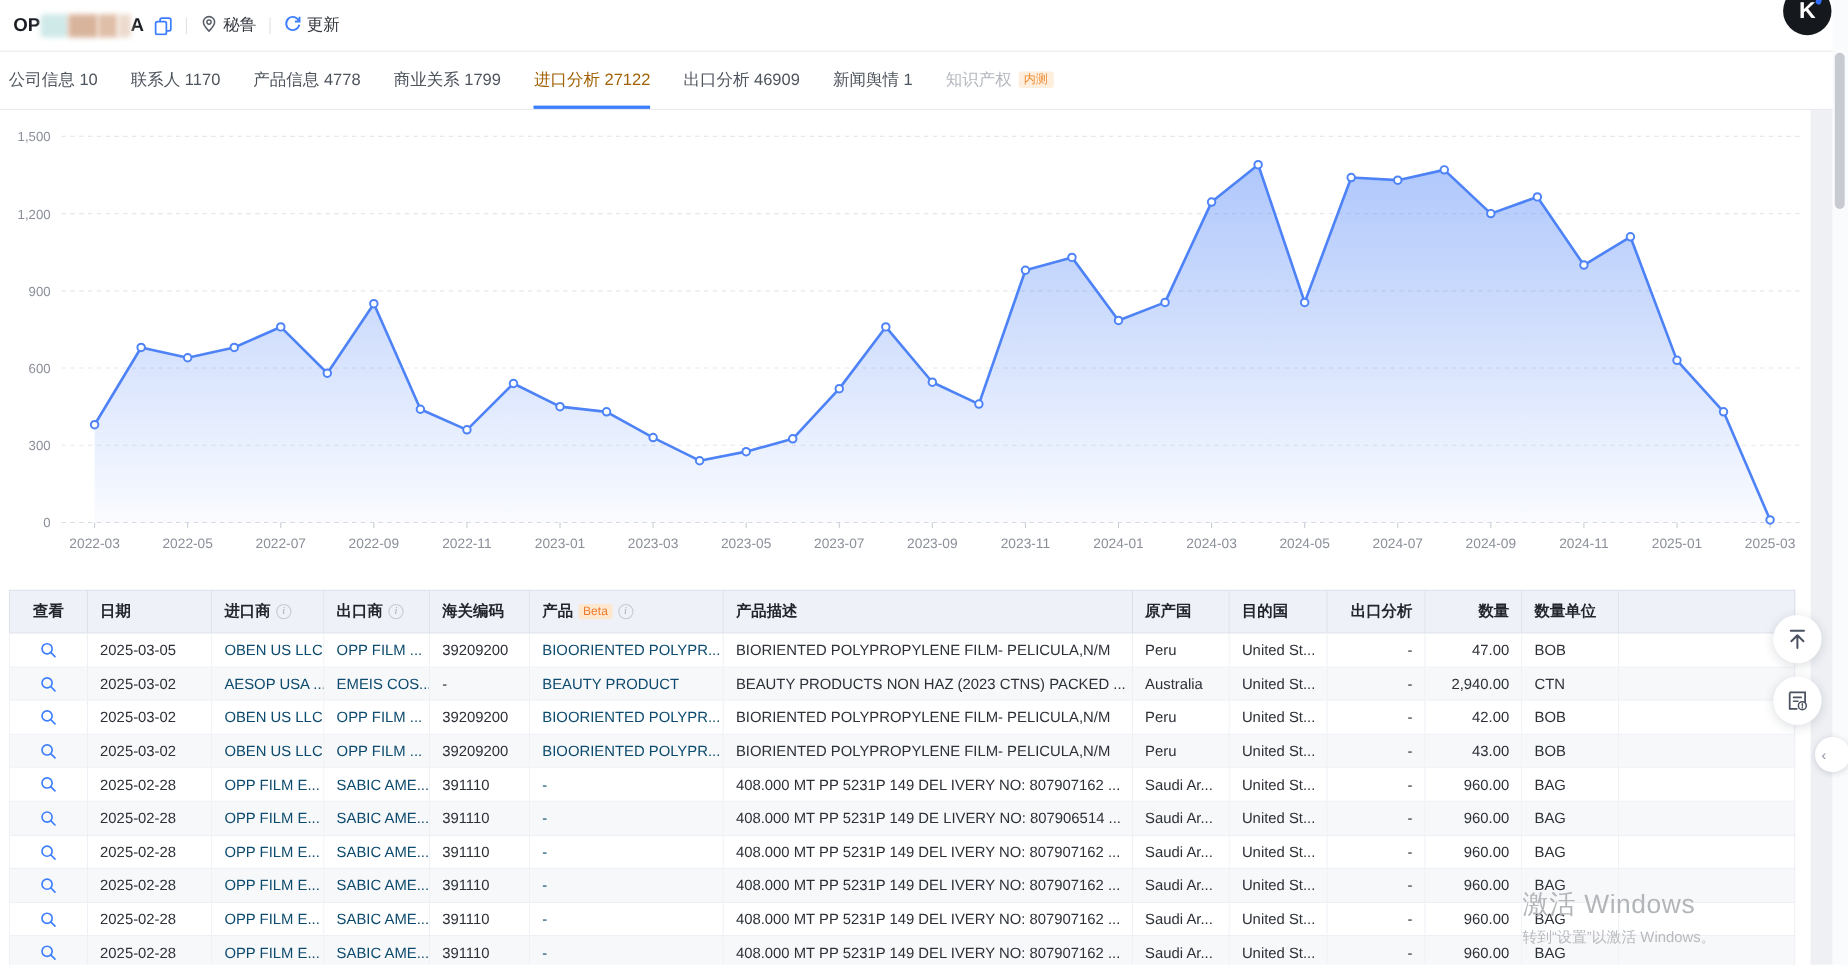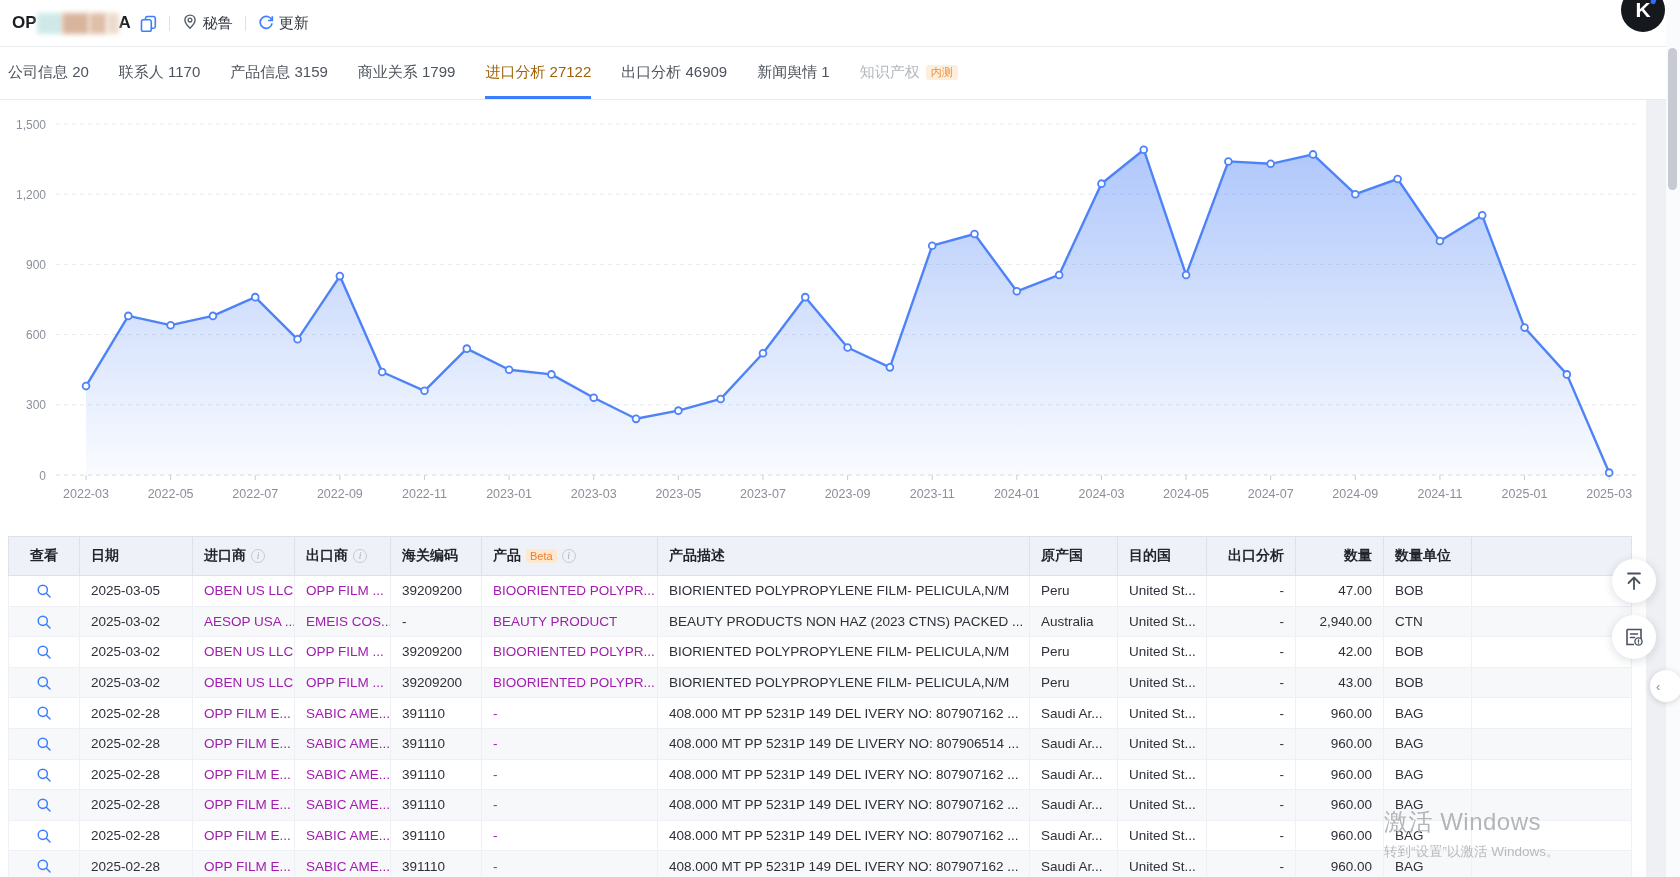--- a/index.html
+++ b/index.html
@@ -10,21 +10,21 @@
   .topbar { position:absolute; left:0; top:0; width:1680px; height:47px;
     border-bottom:1px solid #e9ebef; display:flex; align-items:center; padding-left:12px; background:#fff; z-index:5; }
   .company-name { font-size:17px; font-weight:bold; color:#1b1e24; display:inline-flex; align-items:center; }
   .redact { display:inline-block; height:21px; border-radius:2px; filter:blur(2.5px); margin-top:1px; }
   .r1 { width:25px; background:#cfe9e9; }
   .r2 { width:27px; background:#d9b49c; }
   .r3 { width:18px; background:#e0bfa8; }
   .r4 { width:12px; background:#ecdacd; }
   .icon-btn { display:inline-flex; align-items:center; margin-left:9px; cursor:pointer; }
   .vdiv { width:1px; height:15px; background:#dfe1e6; margin:0 12px; }
-  .chip { display:inline-flex; align-items:center; gap:5px; font-size:15px; color:#34383f; }
+  .chip { display:inline-flex; align-items:flex-start; gap:5px; font-size:15px; color:#34383f; }
   .avatar { position:absolute; left:1621px; top:-12px; width:44px; height:44px; border-radius:50%;
     background:#15181d; color:#fff; display:flex; align-items:center; justify-content:center;
     font-size:21px; font-weight:bold; z-index:20; }
   .avatar .dot { position:absolute; right:9px; top:9px; width:5px; height:7px; background:#2f6bff; border-radius:2px; transform:rotate(18deg); }
 
   
   .tabbar { position:absolute; left:0; top:48px; width:1680px; height:52px; background:#fff;
     border-bottom:1px solid #e8eaee; display:flex; align-items:stretch; gap:30px; padding-left:8px; z-index:4; }
   .tab { display:inline-flex; align-items:center; gap:6px; font-size:15px; color:#4e545d;
     border-bottom:3px solid transparent; cursor:pointer; white-space:nowrap; }
@@ -41,21 +41,21 @@
   .table-wrap { position:absolute; left:8px; top:536px; width:1625px; height:341px; overflow:hidden; z-index:2; }
   table { border-collapse:separate; border-spacing:0; table-layout:fixed; width:1624px; }
   th { height:40px; background:#eef1f7; border-top:1px solid #dde2ea; border-bottom:1px solid #dde2ea;
     border-right:1px solid #dde2ea; font-size:14px; font-weight:bold; color:#22262c; padding:0 11px;
     text-align:left; white-space:nowrap; overflow:hidden; }
   th:first-child { border-left:1px solid #dde2ea; text-align:right; }
   td { height:30.6px; border-bottom:1px solid #eef0f5; border-right:1px solid #eef0f5;
     font-size:13.5px; color:#2c3037; padding:0 11px; white-space:nowrap; overflow:hidden; background:#fff; }
   td:first-child { border-left:1px solid #eef0f5; text-align:center; padding:0; }
   tr.even td { background:#f7f8fa; }
-  td.link, td.link a { color:#a21caf; cursor:pointer; text-decoration:none; }
+  td.link, td.link a { color:#0c4a6e; cursor:pointer; text-decoration:none; }
   .ar { text-align:right; }
   .th-flex { display:flex; align-items:center; gap:5px; }
   .th-flex.right { justify-content:flex-end; }
   .beta { font-size:11px; color:#ed7b2f; background:#fde8cf; border-radius:3px; padding:1.5px 4px; line-height:1; font-weight:normal; }
   .info { display:inline-flex; width:14px; height:14px; border:1px solid #c6cad2; border-radius:50%;
     color:#a7abb3; font-size:9.5px; align-items:center; justify-content:center; font-weight:normal;
     font-style:italic; font-family:"Liberation Serif",serif; cursor:pointer; }
   .mag { display:inline-block; vertical-align:middle; cursor:pointer; }
 
   
@@ -113,27 +113,27 @@
     <span>更新</span>
   </span>
   <div class="avatar">
     <span>K</span>
     <i class="dot"></i>
   </div>
 </div>
 
 <div class="tabbar" id="tabbar">
     <div class="tab">
-      <span>公司信息 20</span>
+      <span>公司信息 10</span>
     </div>
     <div class="tab">
       <span>联系人 1170</span>
     </div>
     <div class="tab">
-      <span>产品信息 3159</span>
+      <span>产品信息 4778</span>
     </div>
     <div class="tab">
       <span>商业关系 1799</span>
     </div>
     <div class="tab active">
       <span>进口分析 27122</span>
     </div>
     <div class="tab">
       <span>出口分析 46909</span>
     </div>

